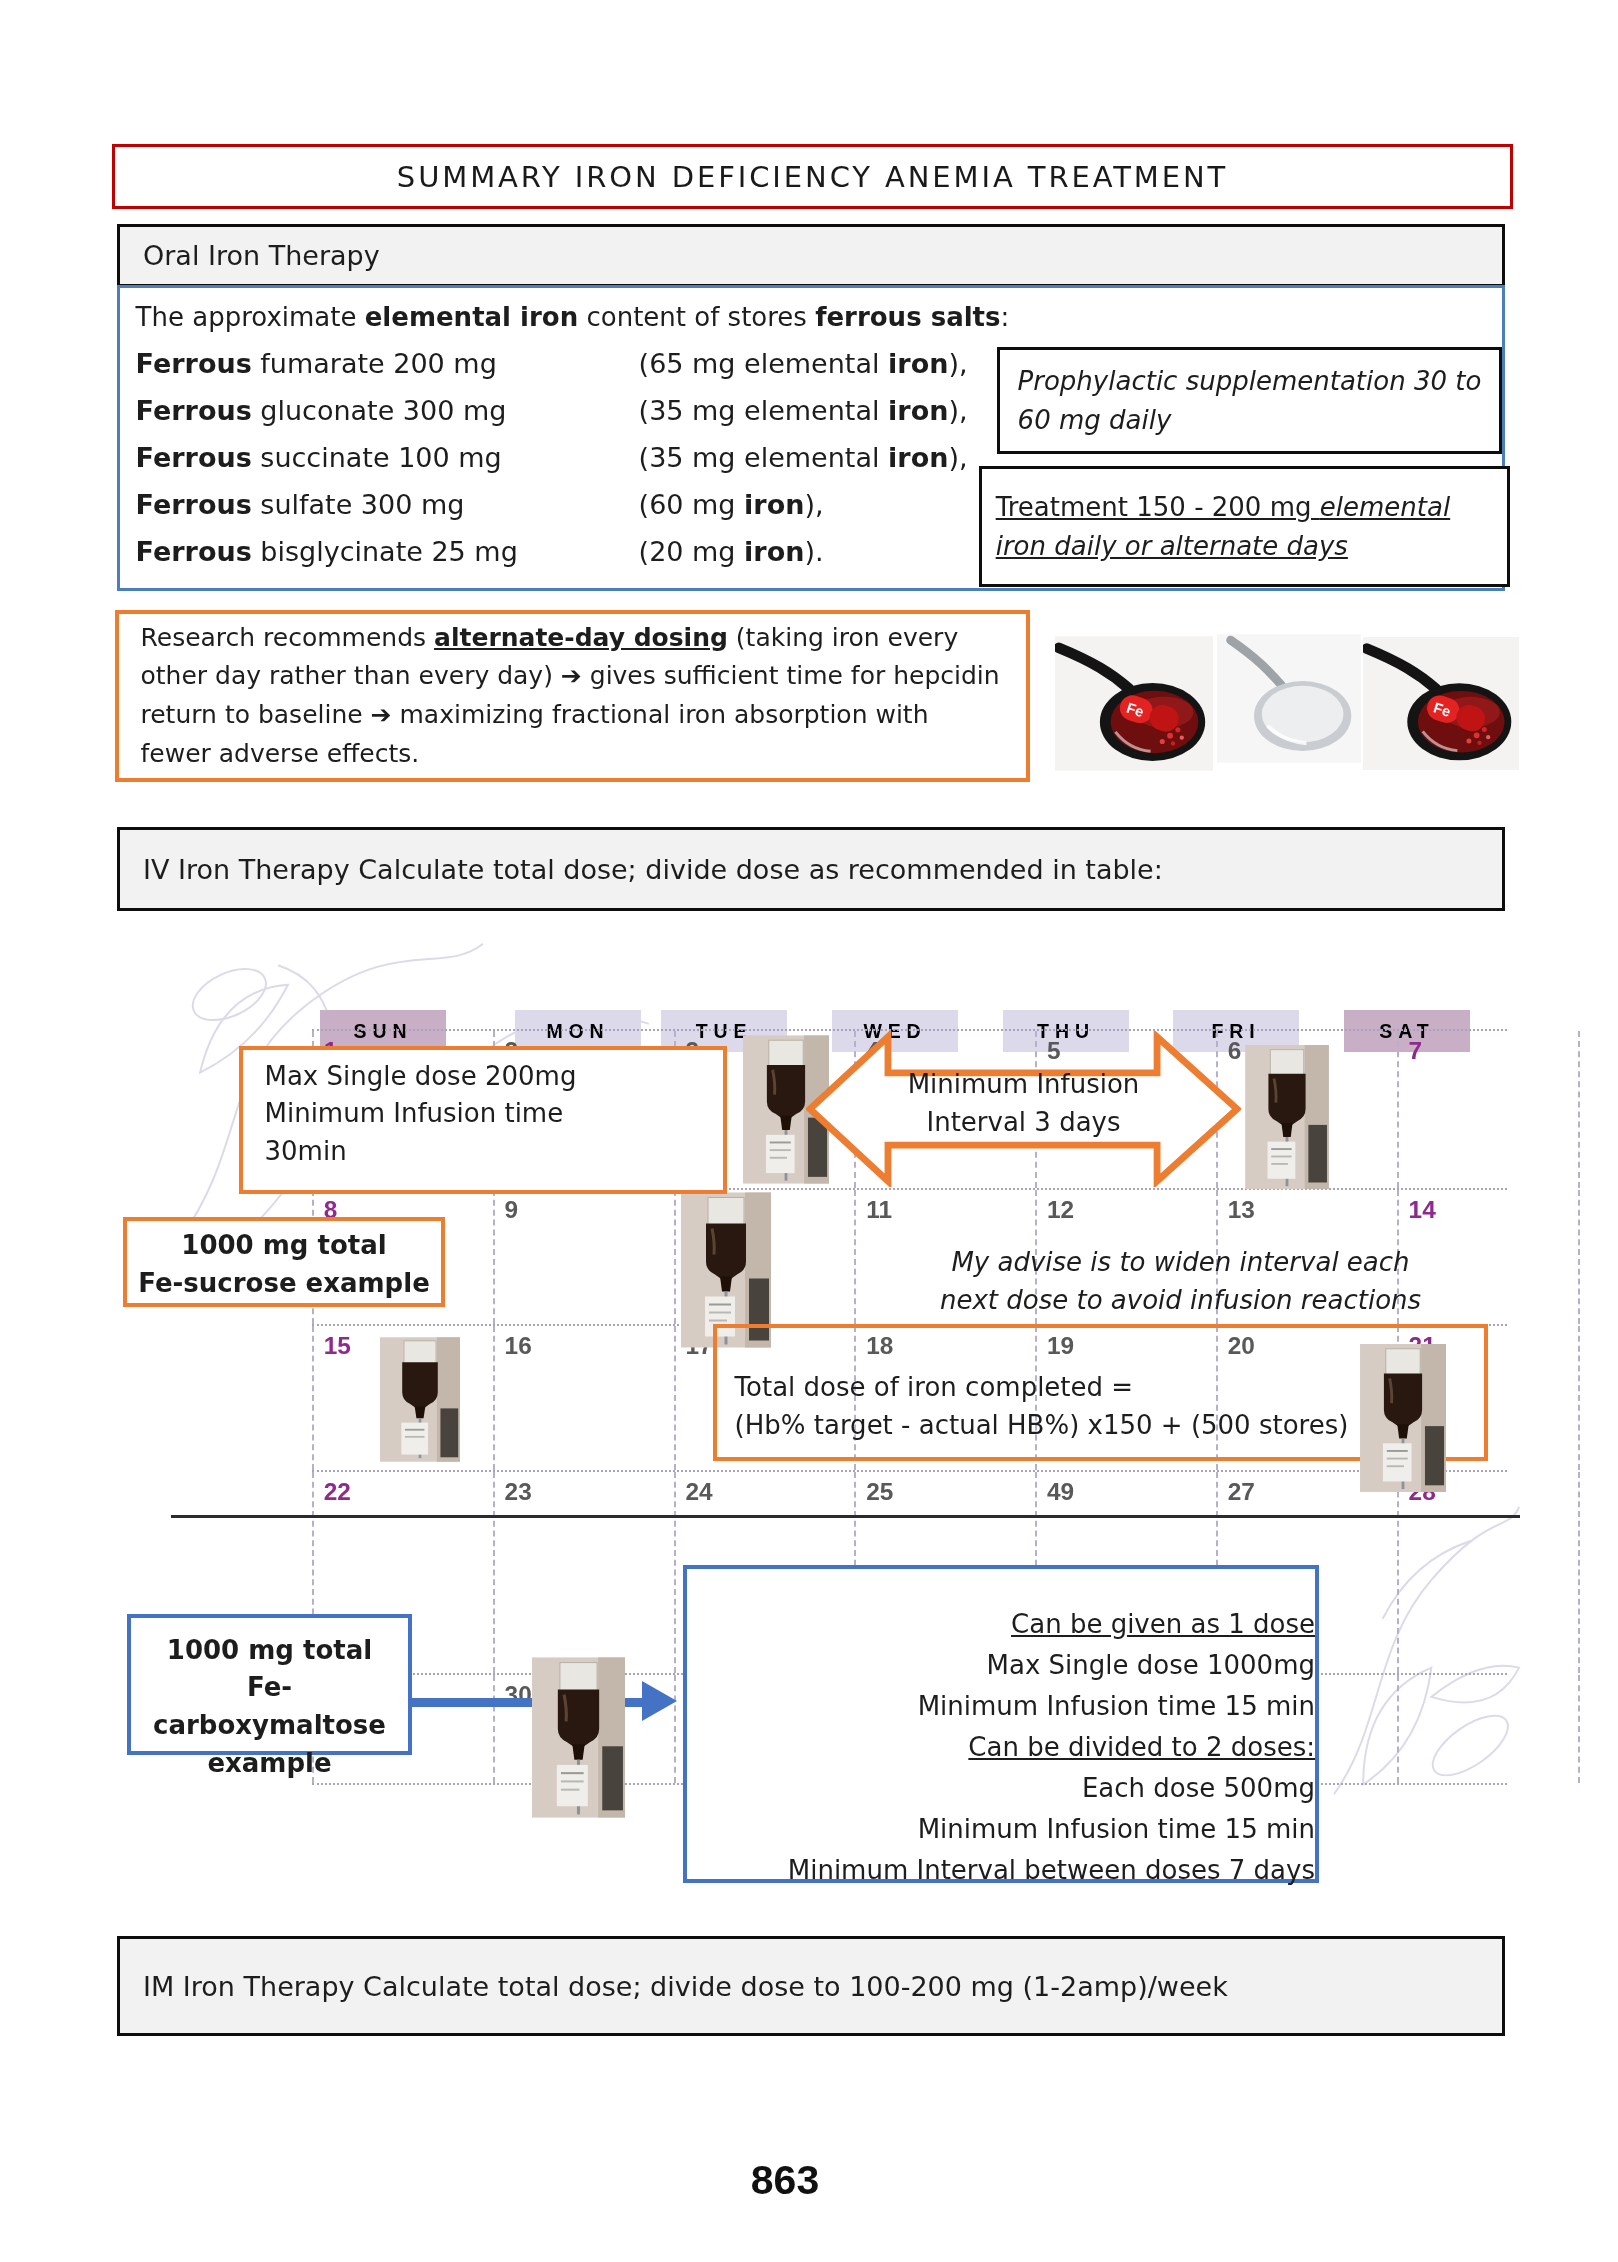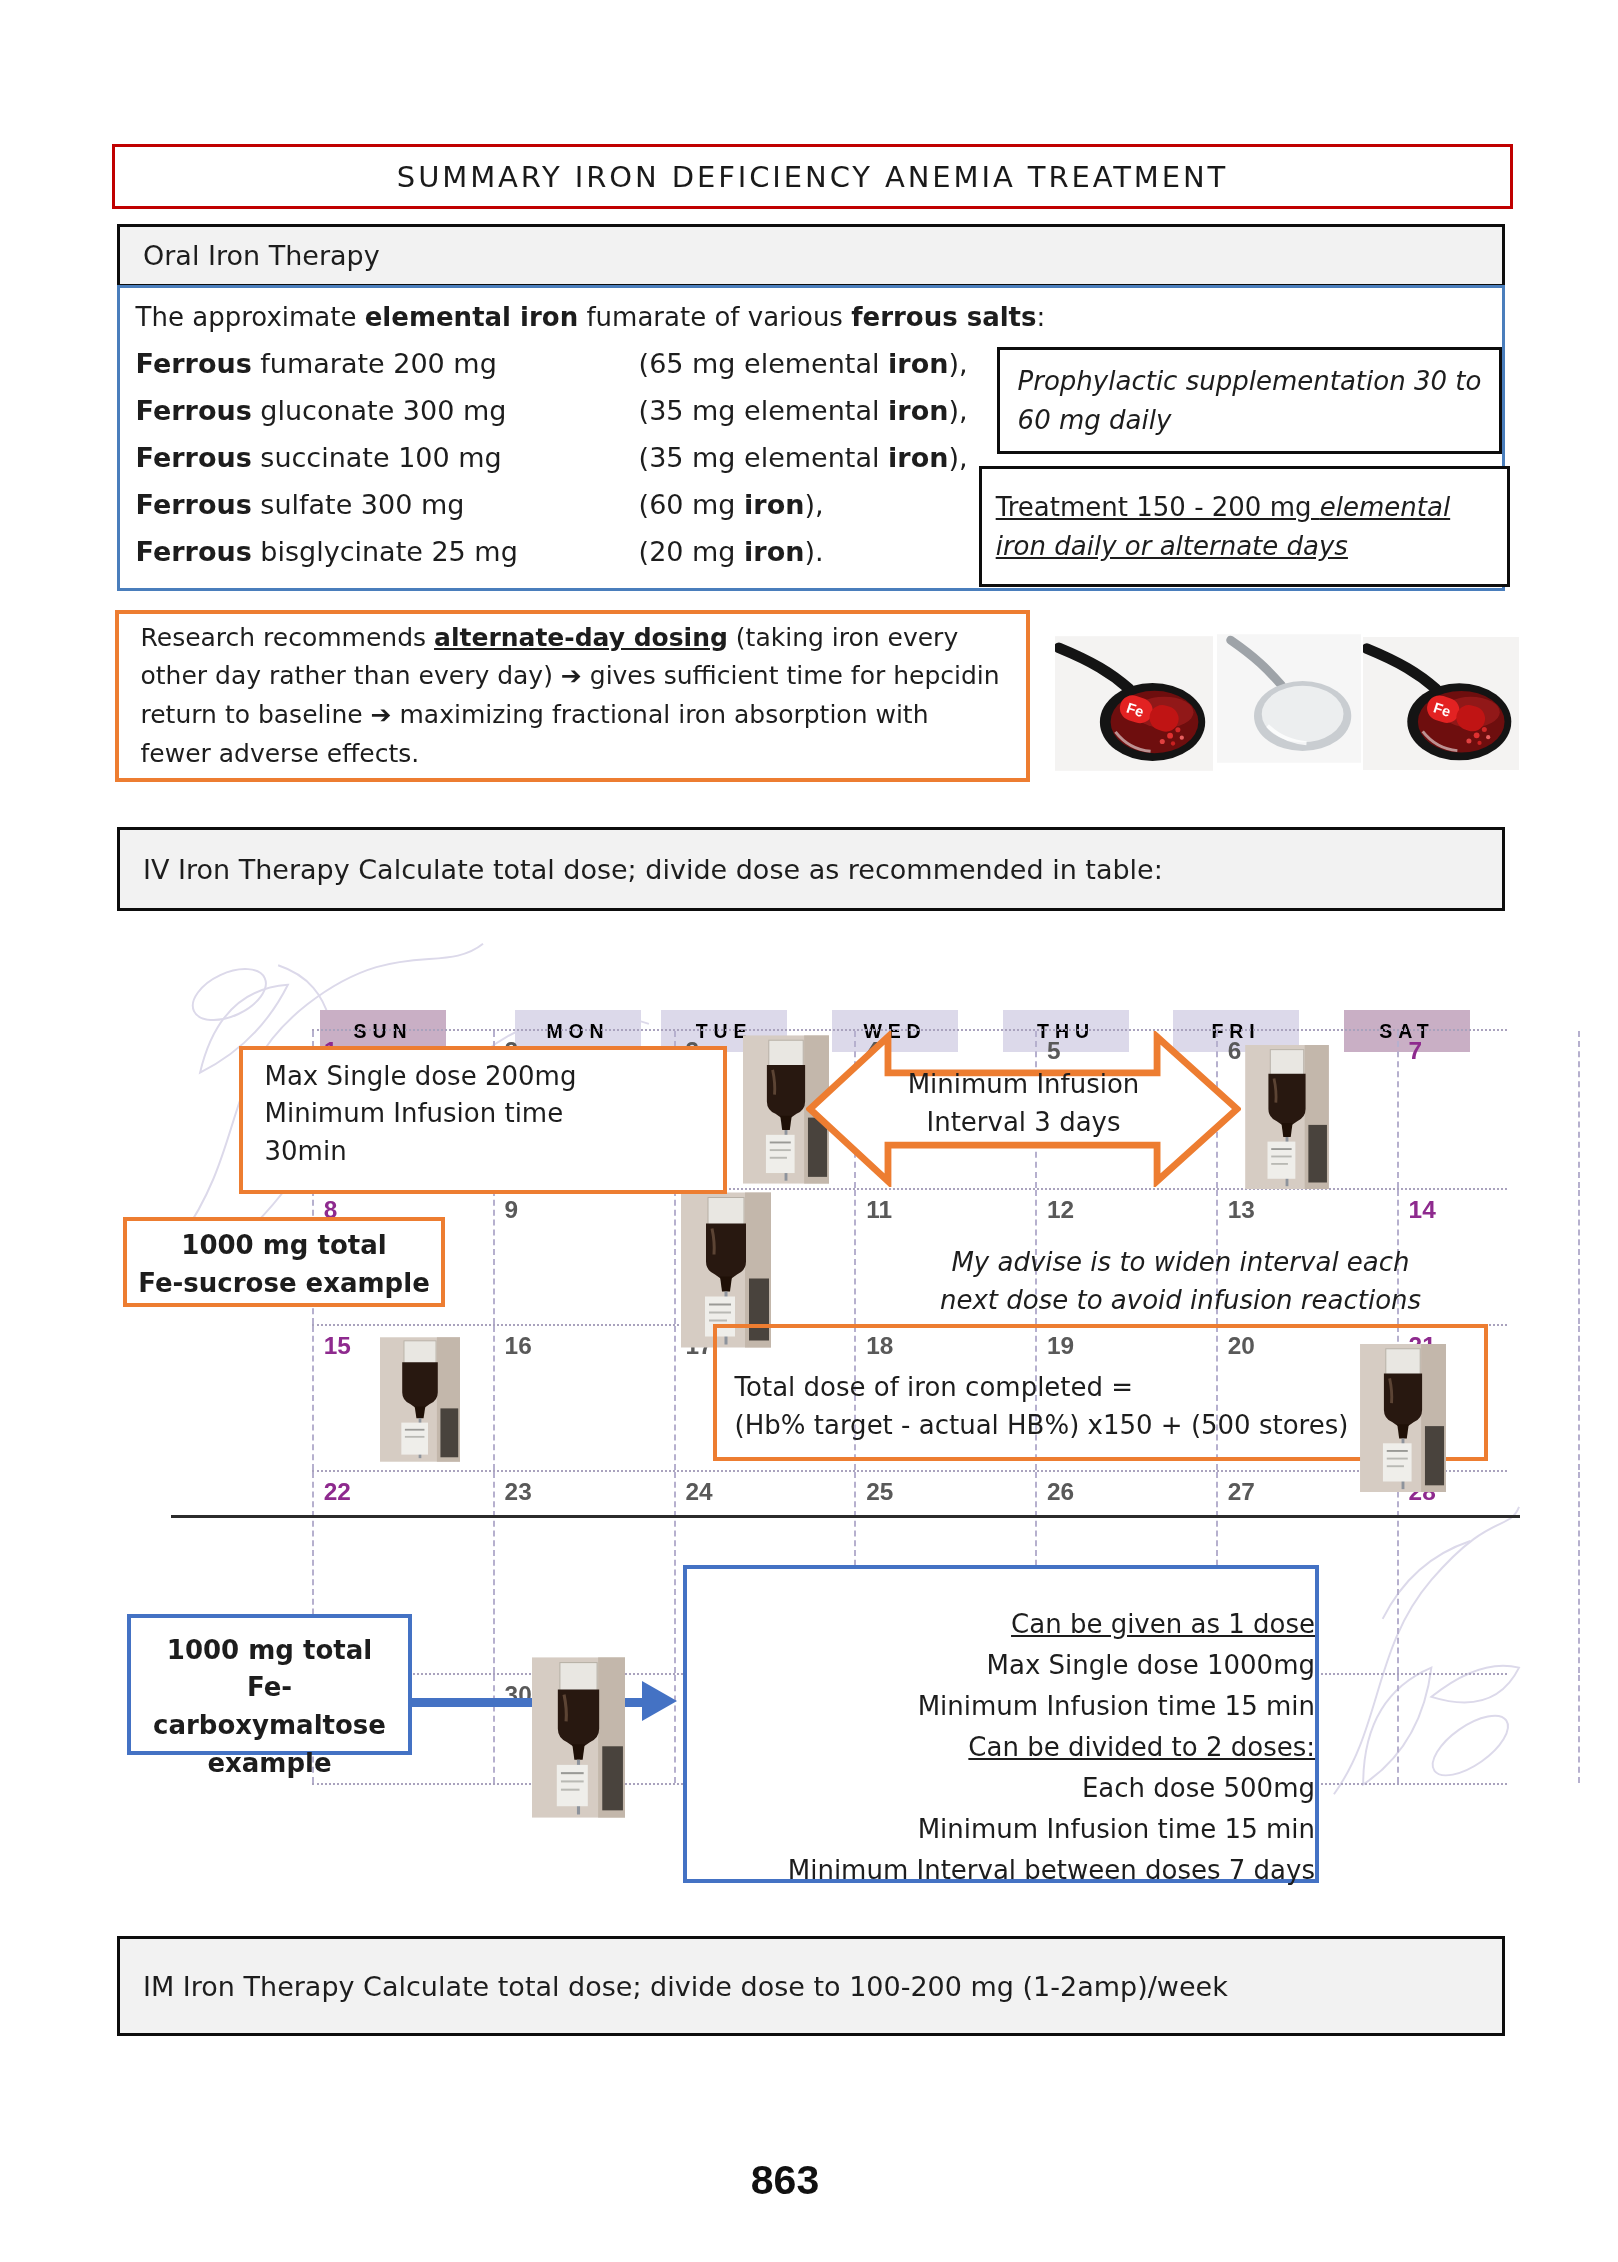--- a/index.html
+++ b/index.html
@@ -79,21 +79,21 @@
   <div class="abs titlebox" style="left:112px;top:144px;width:1395px;height:59px;">
     <div class="title-text hw">SUMMARY IRON DEFICIENCY ANEMIA TREATMENT</div>
   </div>
 
   <div class="abs graybox" style="left:117px;top:224px;width:1382px;height:57px;">
     <div class="lbl hw">Oral Iron Therapy</div>
   </div>
 
   <div class="abs bluebody" style="left:117px;top:285px;width:1382px;height:300px;">
     <div class="abs hw" style="left:15.6px;top:13.7px;font-size:26px;white-space:nowrap;">
-      <span> The approximate </span><span class="b">elemental iron</span><span> fumarate of various </span><span class="b">ferrous salts</span><span>:</span>
+      <span> The approximate </span><span class="b">elemental iron</span><span> content of stores </span><span class="b">ferrous salts</span><span>:</span>
     </div>
 
     <div class="salt-row hw" style="top:60px;">
       <span class="b">Ferrous</span><span> fumarate 200 mg</span>
       <span class="salt-val"><span>(65 mg  elemental </span><span class="b">iron</span><span>),</span></span>
     </div>
     <div class="salt-row hw" style="top:107px;">
       <span class="b">Ferrous</span><span> gluconate 300 mg</span>
       <span class="salt-val"><span>(35 mg  elemental </span><span class="b">iron</span><span>),</span></span>
     </div>
@@ -225,21 +225,21 @@
       <div class="cell"><span class="dnum">18</span></div>
       <div class="cell"><span class="dnum">19</span></div>
       <div class="cell"><span class="dnum">20</span></div>
       <div class="cell endc"><span class="dnum we">21</span></div>
     </div>
     <div class="calrow" style="height:201px;">
       <div class="cell"><span class="dnum we">22</span></div>
       <div class="cell"><span class="dnum">23</span></div>
       <div class="cell"><span class="dnum">24</span></div>
       <div class="cell"><span class="dnum">25</span></div>
-      <div class="cell"><span class="dnum">26</span></div>
+      <div class="cell"><span class="dnum">49</span></div>
       <div class="cell"><span class="dnum">27</span></div>
       <div class="cell endc"><span class="dnum we">28</span></div>
     </div>
     <div class="calrow last" style="height:108px;">
       <div class="cell"><span class="dnum we">29</span></div>
       <div class="cell"><span class="dnum">30</span></div>
       <div class="cell"><span class="dnum">31</span></div>
       <div class="cell"></div>
       <div class="cell"></div>
       <div class="cell"></div>

